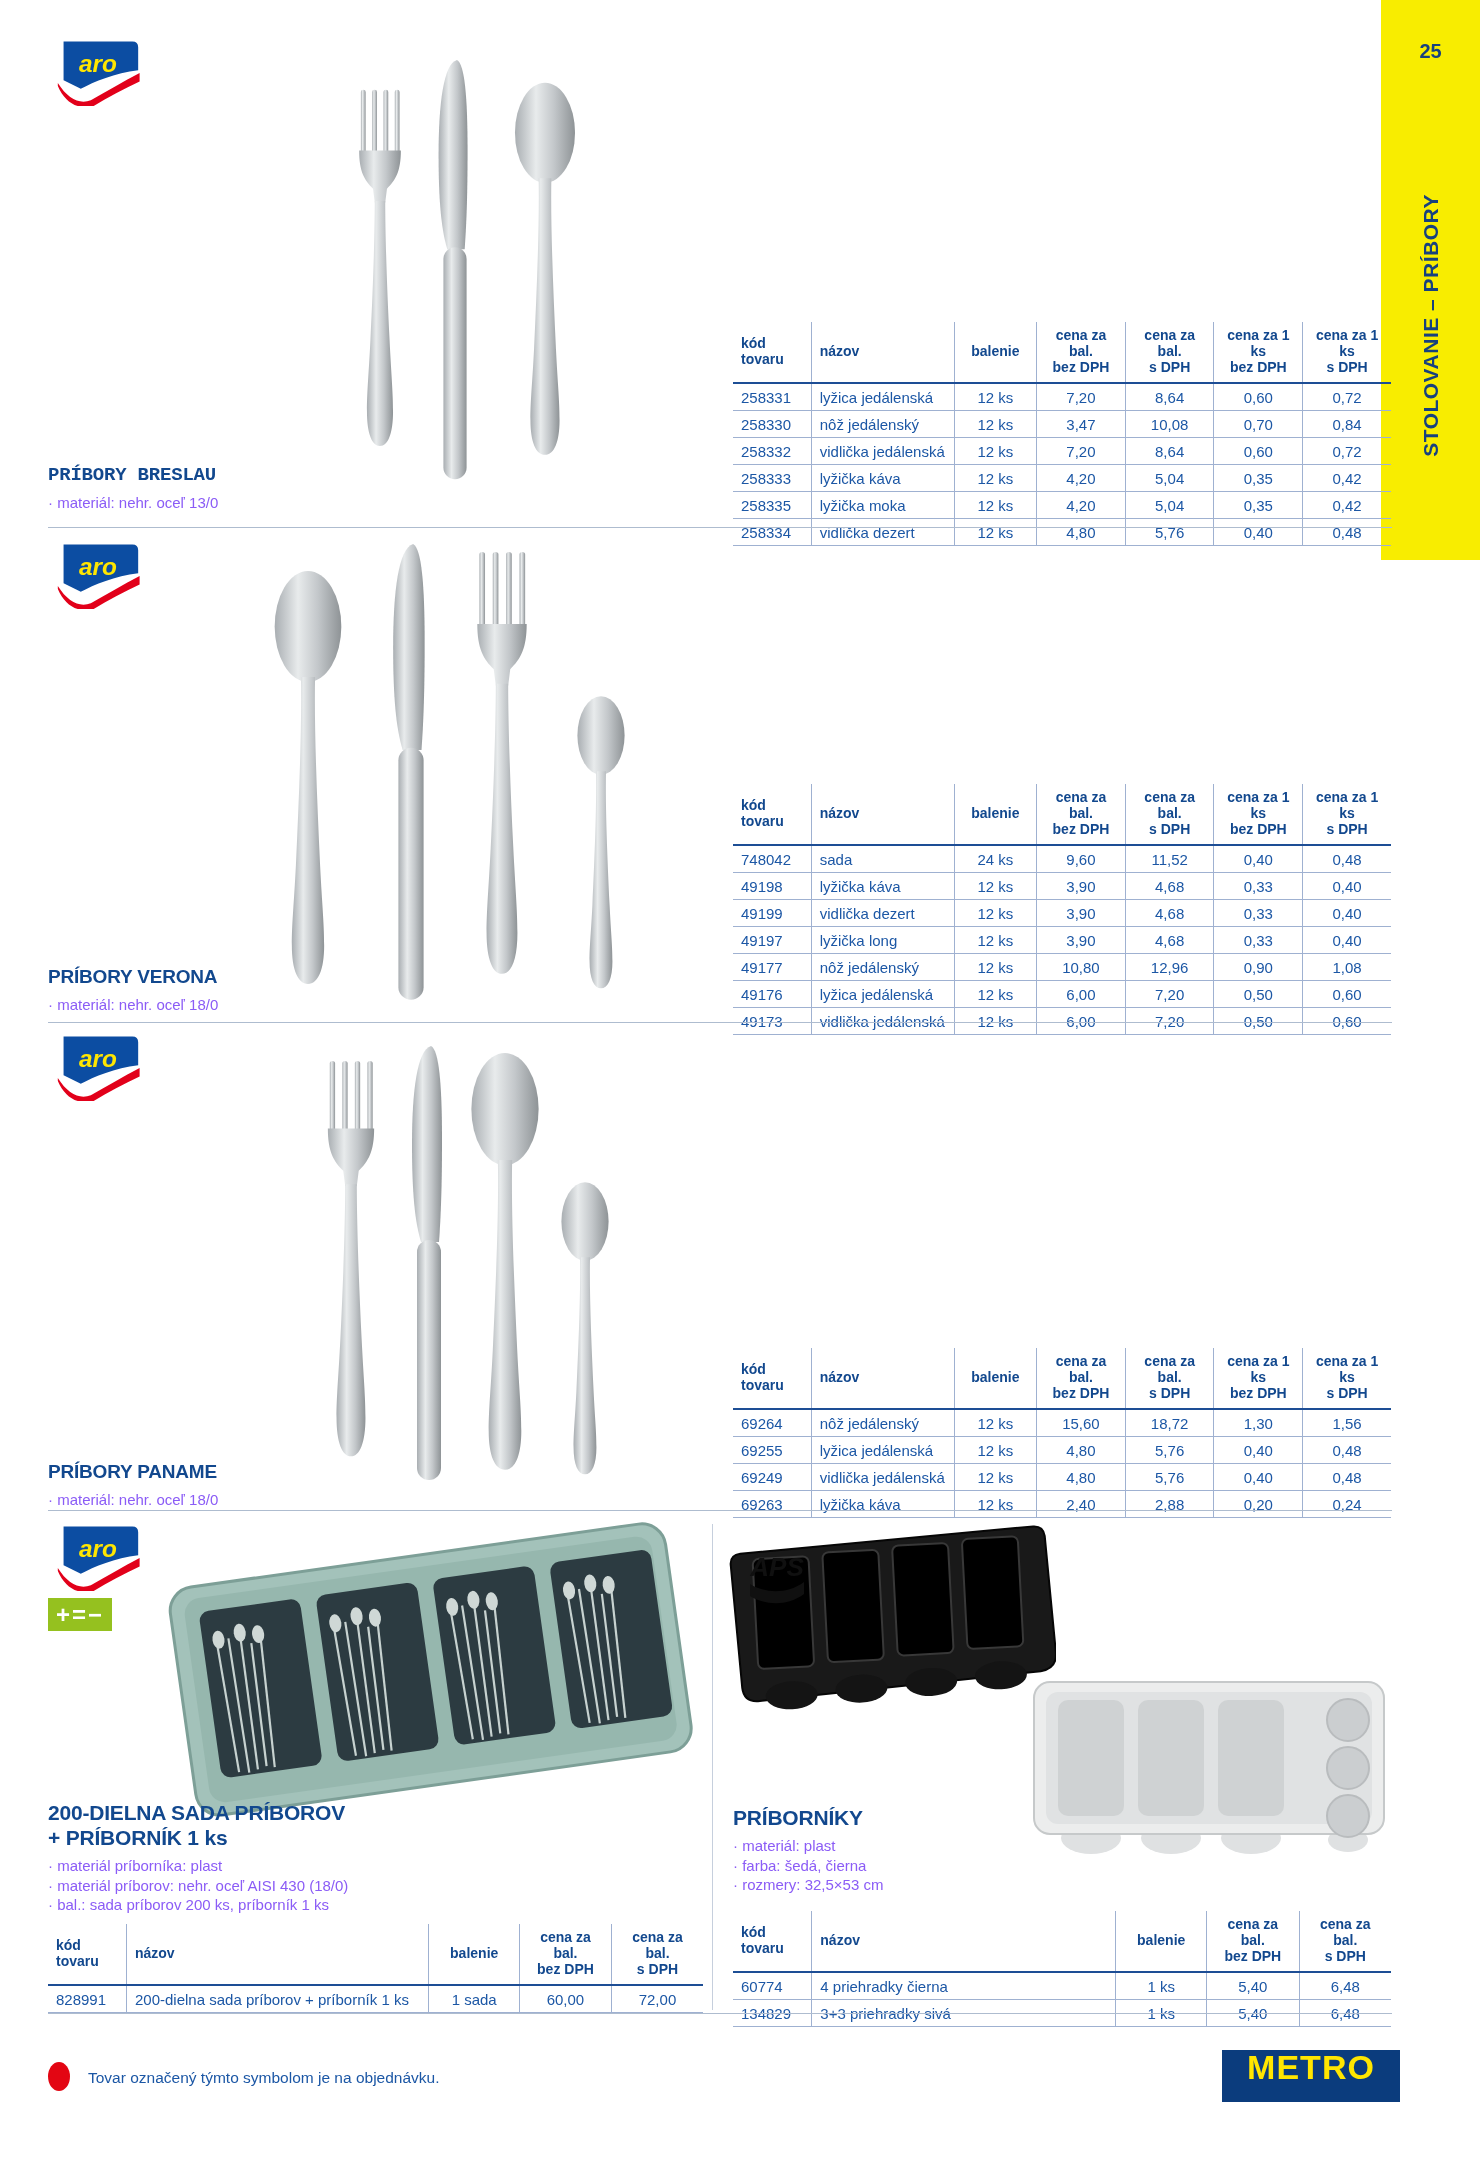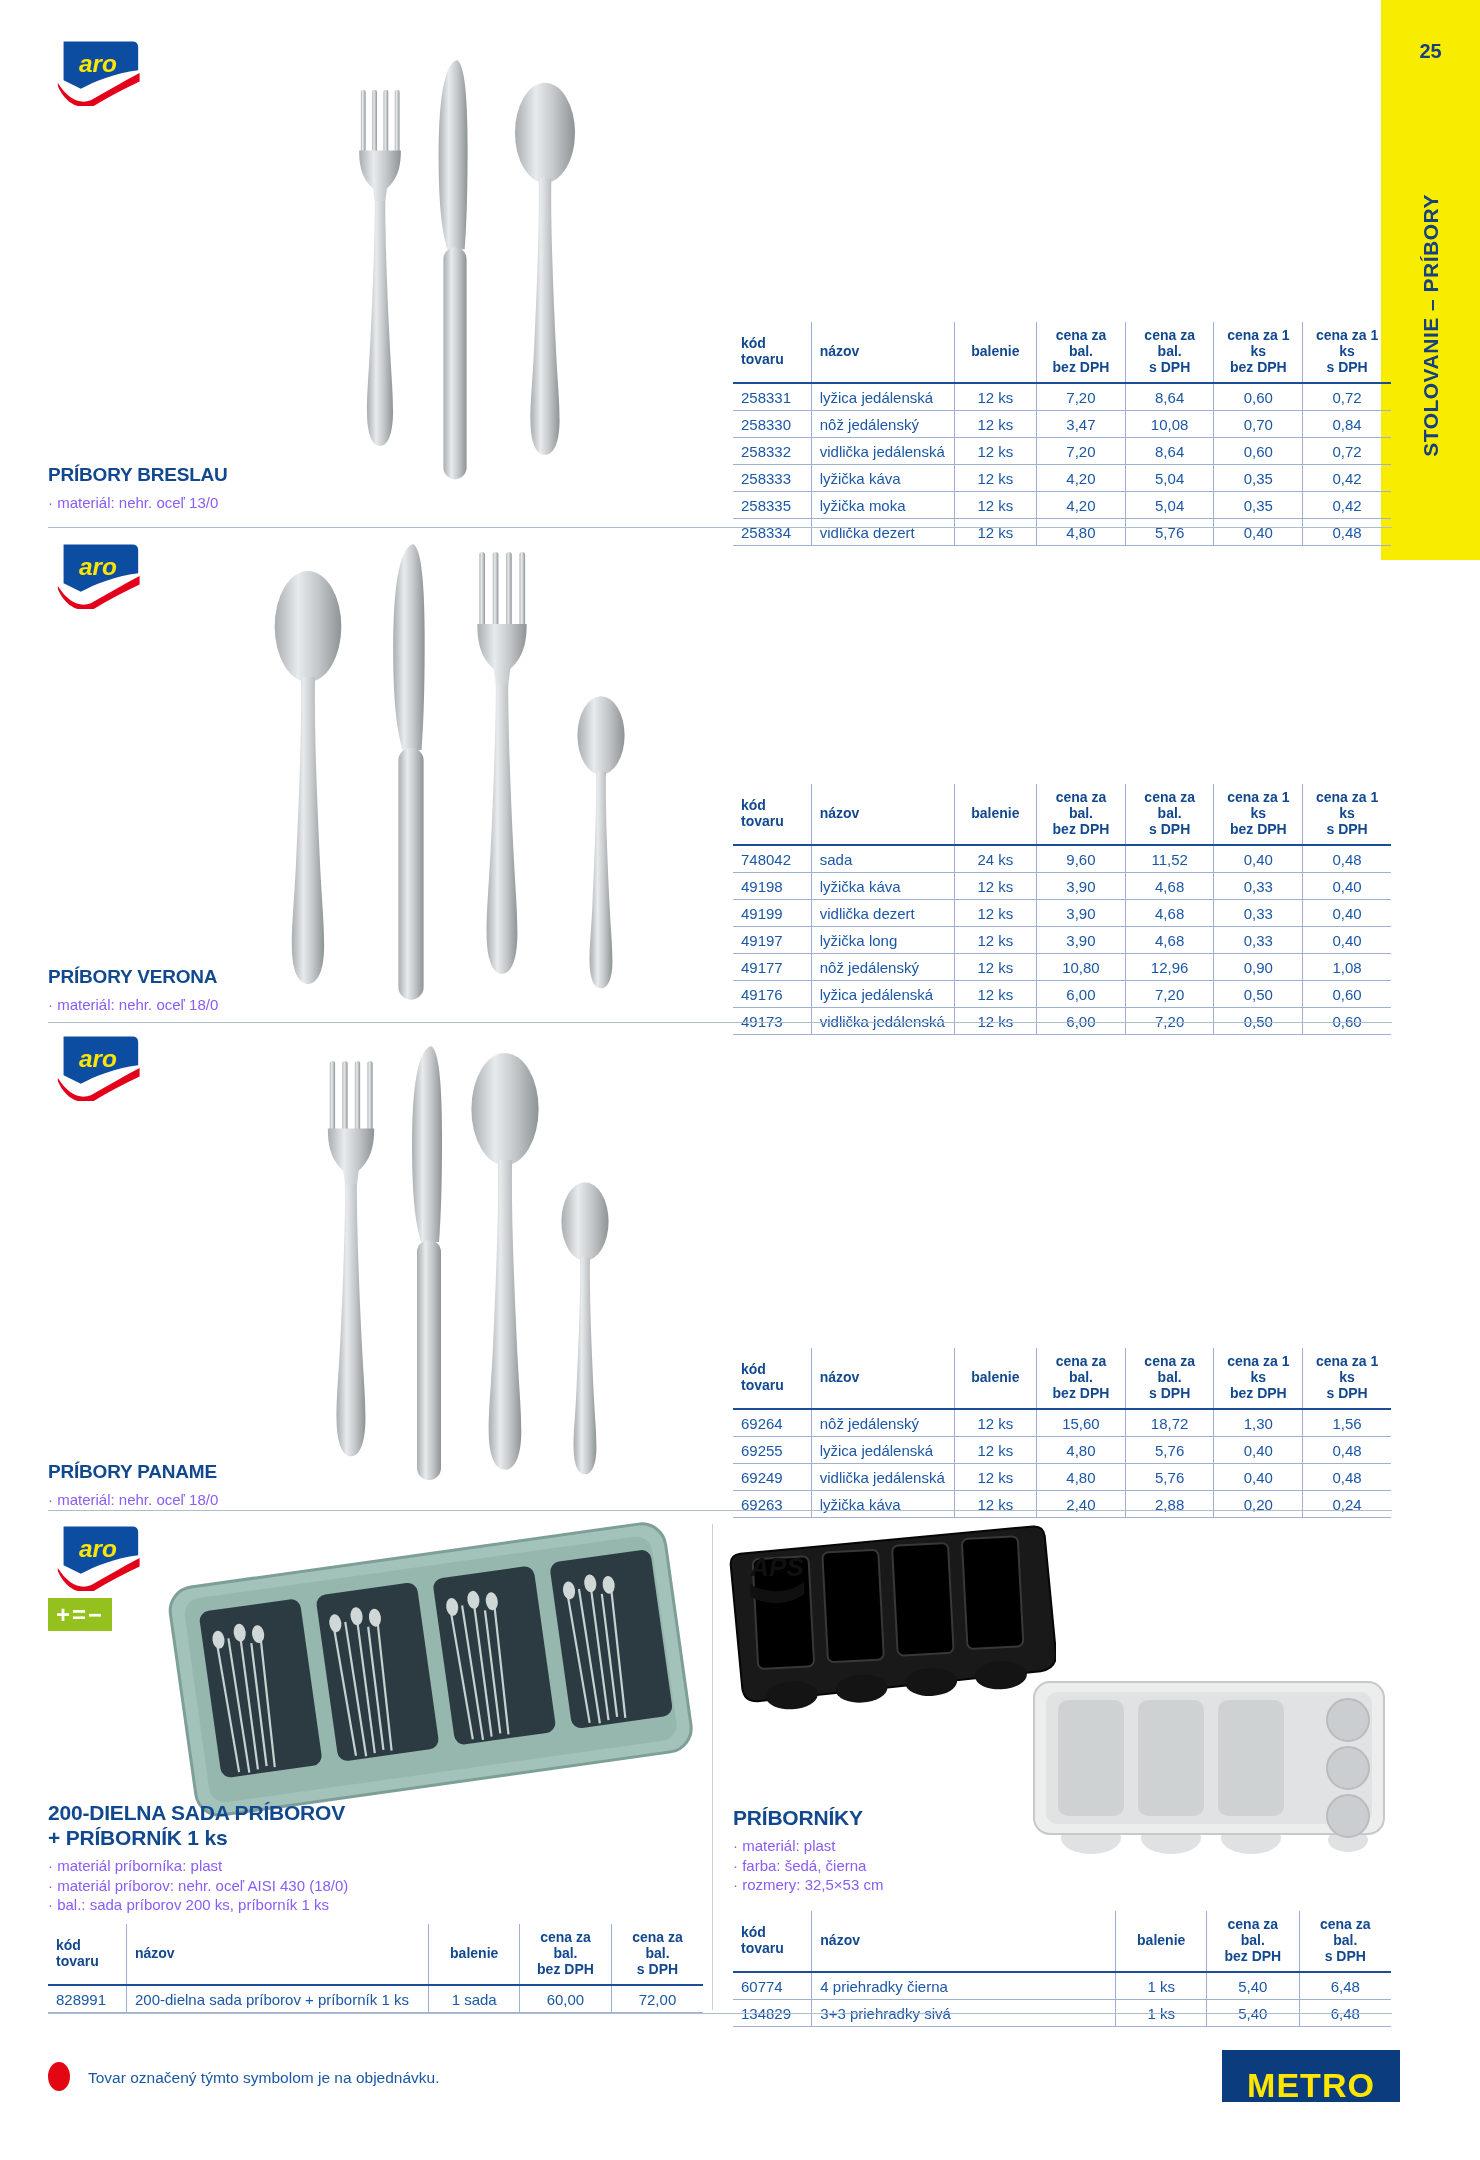--- a/index.html
+++ b/index.html
@@ -41,36 +41,36 @@
   
   .hr{position:absolute;left:48px;width:1344px;height:1px;background:#aebccf;}
   .vr{position:absolute;left:712px;top:1524px;width:1px;height:486px;background:#c6cfdd;}
 
   
   .aro{position:absolute;width:92px;height:66px;}
   .aro1{left:52px;top:40px;} .aro2{left:52px;top:543px;} .aro3{left:52px;top:1035px;} .aro4{left:52px;top:1525px;}
   .aro text{font-family:"Liberation Sans",sans-serif;}
   .badge-green{position:absolute;left:48px;top:1598px;width:64px;height:33px;background:#95c11f;color:#fff;display:flex;align-items:center;justify-content:center;font-weight:bold;font-size:24px;letter-spacing:2px;line-height:1;}
   .aps{position:absolute;left:744px;top:1548px;width:66px;height:66px;}
-  .metro{position:absolute;left:1222px;top:2050px;width:178px;height:52px;background:#0b3c7d;display:flex;align-items:flex-end;justify-content:center;}
+  .metro{position:absolute;left:1222px;top:2050px;width:178px;height:52px;background:#0b3c7d;display:flex;align-items:flex-start;justify-content:center;}
   .metro span{color:#ffe600;font-weight:bold;font-size:34px;letter-spacing:1px;line-height:1;}
   .cutlery,.tray{position:absolute;}
   .cutlery1{left:330px;top:58px;width:315px;height:430px;}
   .cutlery2{left:252px;top:542px;width:450px;height:468px;}
   .cutlery3{left:312px;top:1044px;width:340px;height:448px;}
   .tray-teal{left:150px;top:1512px;width:560px;height:305px;}
   .tray-black{left:726px;top:1522px;width:330px;height:205px;}
   .tray-gray{left:1026px;top:1672px;width:372px;height:200px;}
 
   
   .dot{position:absolute;left:48px;top:2062px;width:22px;height:29px;border-radius:50%;background:#e30613;}
   .footnote{position:absolute;left:88px;top:2069px;font-size:15.5px;color:#1c57a5;}
 
   
-  .h1{left:48px;top:464px;} .b1{left:48px;top:493px;}
+  .h1{left:48px;top:464px;font-family:Liberation Mono, monospace;} .b1{left:48px;top:493px;}
   .h2{left:48px;top:966px;} .b2{left:48px;top:995px;}
   .h3{left:48px;top:1461px;} .b3{left:48px;top:1490px;}
   .h4{left:48px;top:1801px;} .b4{left:48px;top:1856px;}
   .h5{left:733px;top:1806px;} .b5{left:733px;top:1836px;}
 </style>
 </head>
 <body>
 
 <div class="page">
 

